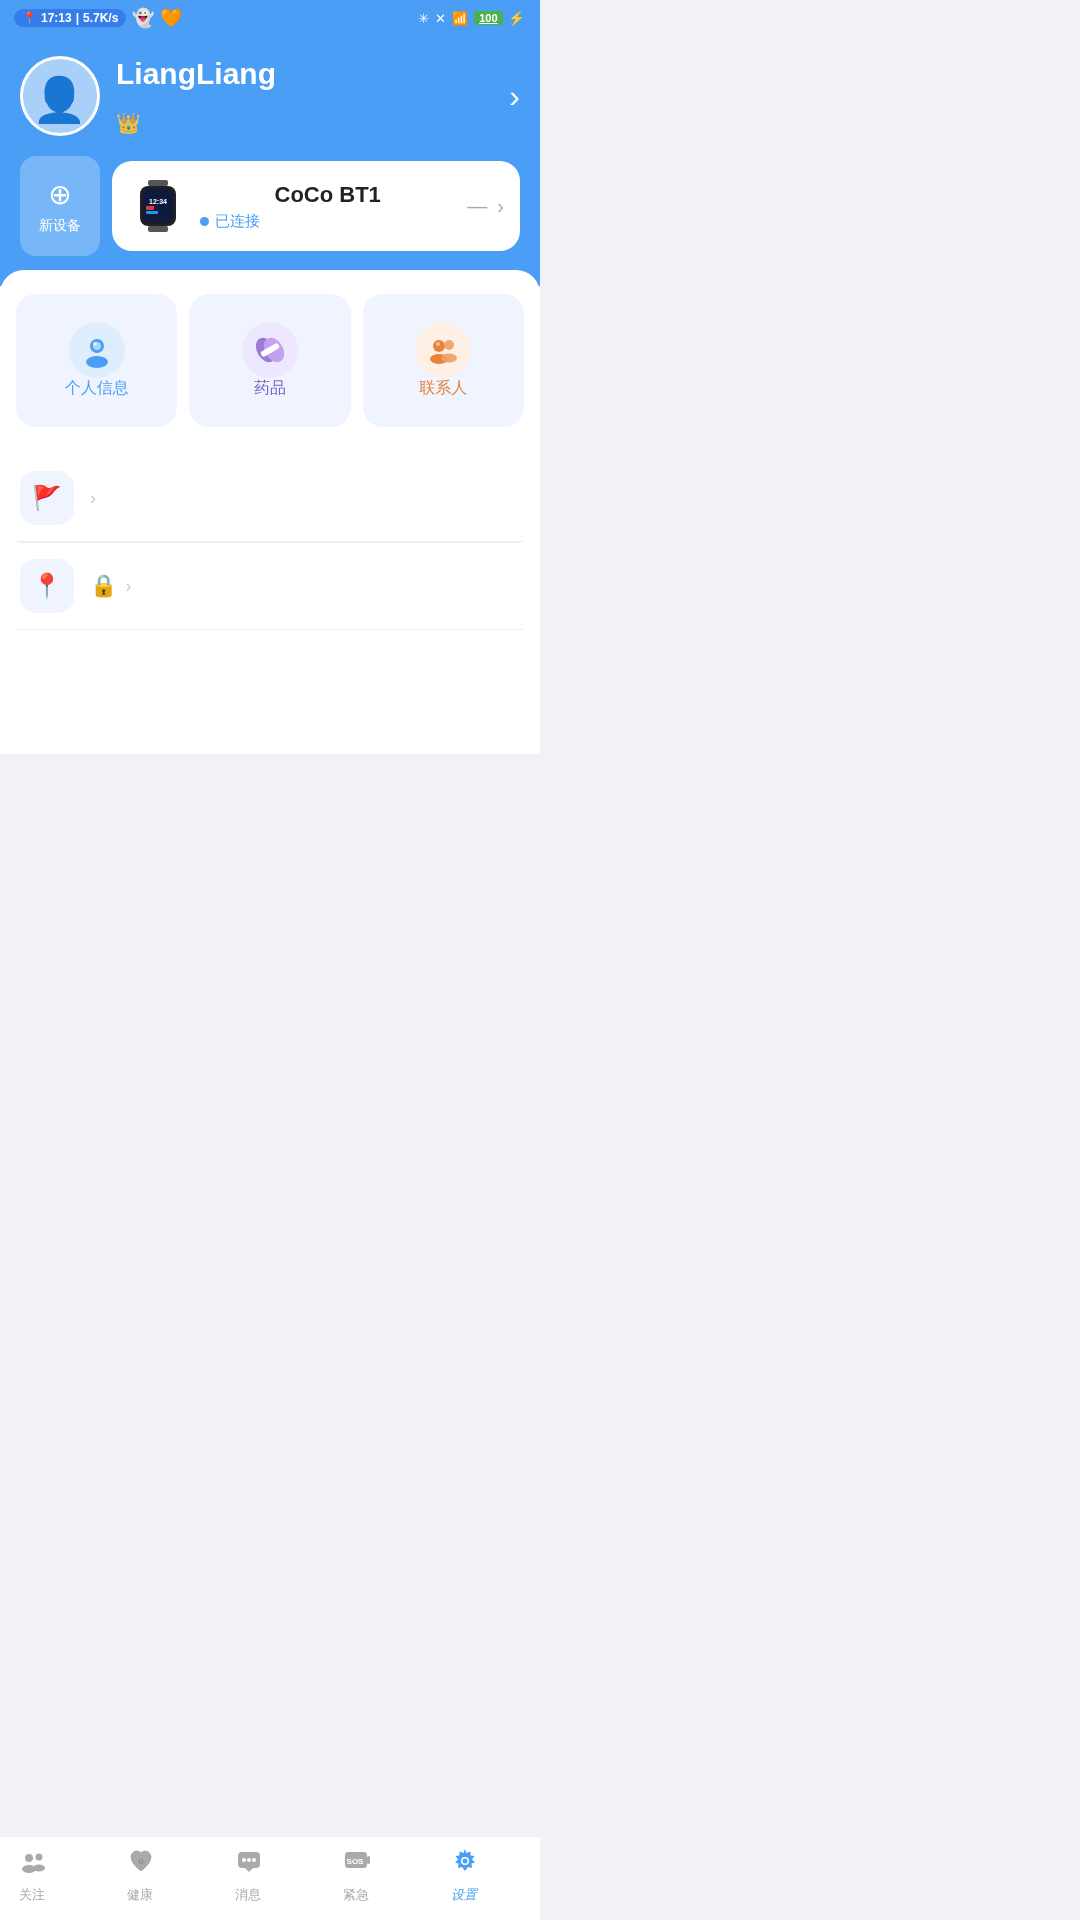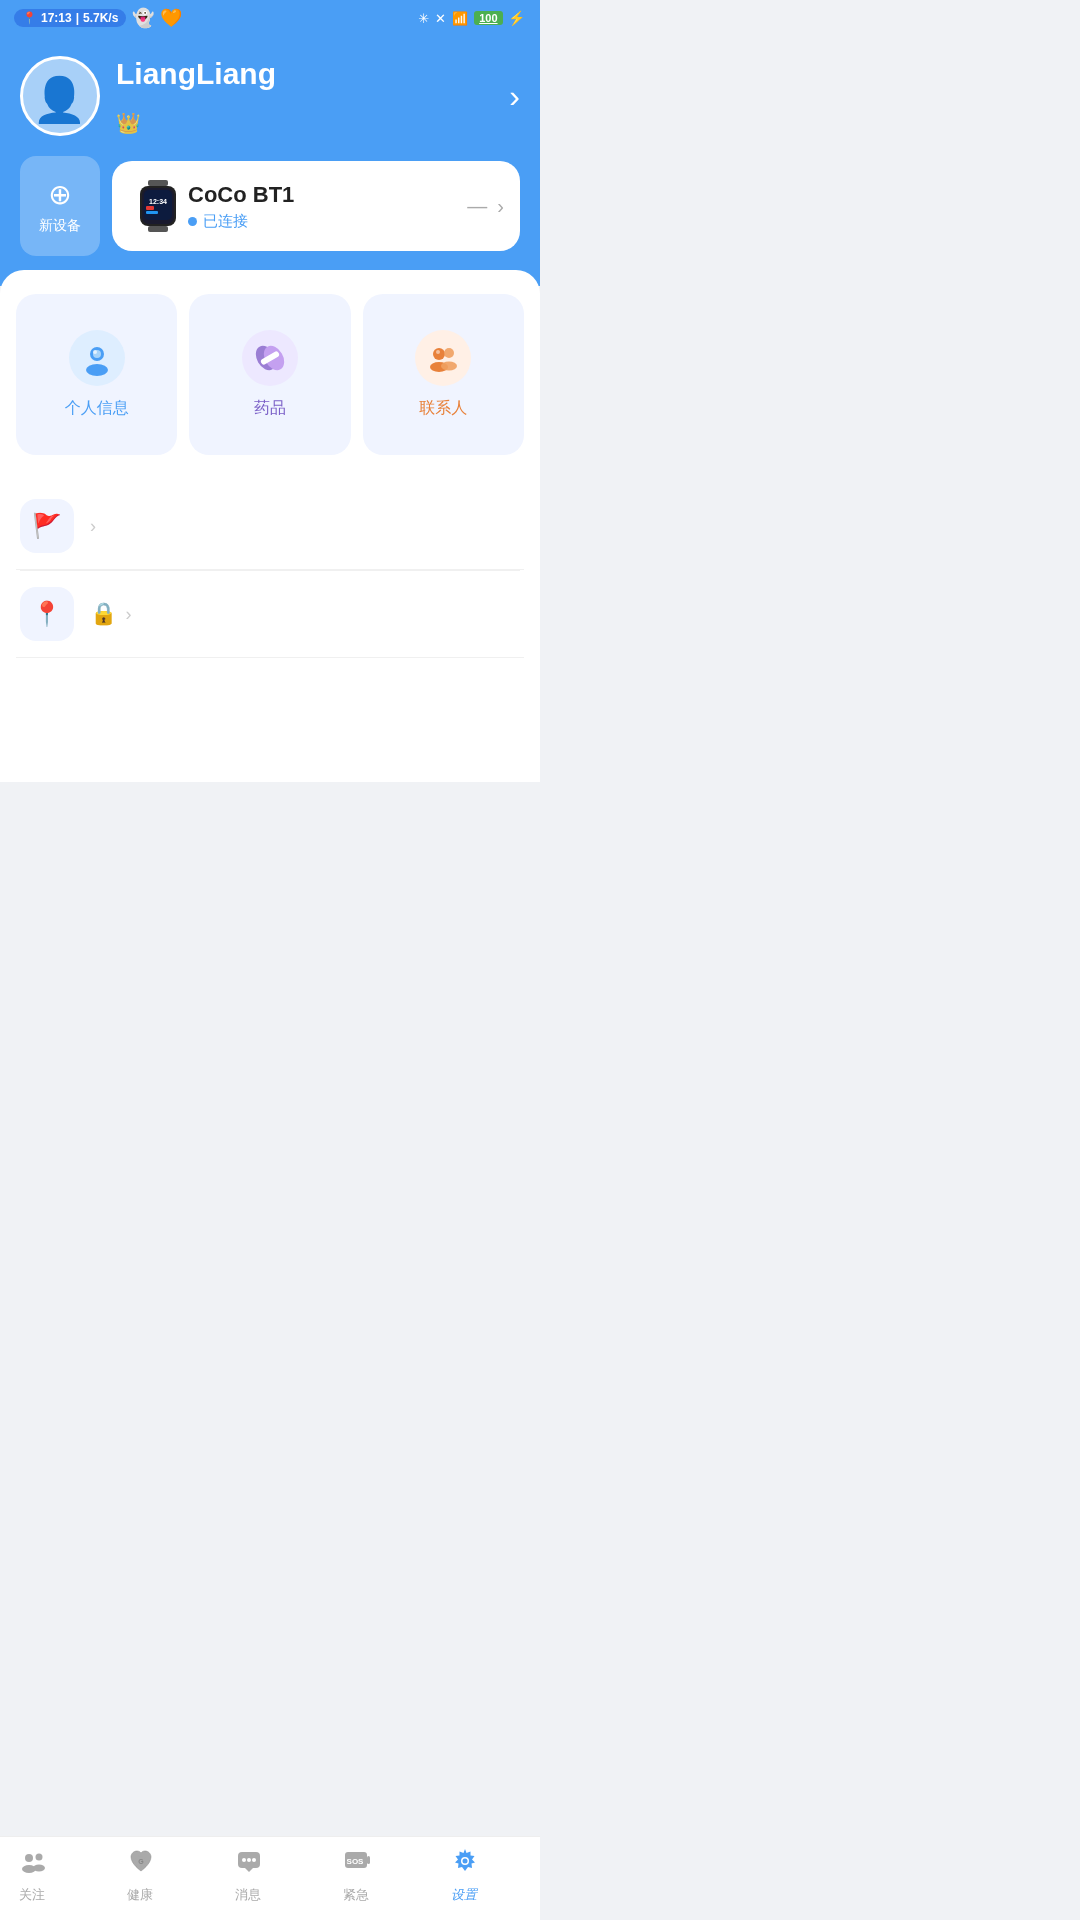--- a/index.html
+++ b/index.html
@@ -136,21 +136,23 @@
       font-size: 14px;
       font-weight: 500;
     }
     .device-card {
       background: white;
       border-radius: 20px;
       flex: 1;
       display: flex;
       align-items: center;
       padding: 12px 16px;
+      gap: 12px;
       min-height: 90px;
+      text-align: center;
     }
     .device-watch-img {
       width: 60px;
       height: 60px;
       flex-shrink: 0;
       display: flex;
       align-items: center;
       justify-content: center;
     }
     .watch-svg {
@@ -202,25 +204,24 @@
     
     .feature-grid {
       display: grid;
       grid-template-columns: repeat(3, 1fr);
       gap: 12px;
       margin-bottom: 28px;
     }
     .feature-card {
       background: #f0f4ff;
       border-radius: 20px;
-      padding: 36px 12px;
+      padding: 28px 12px;
       display: flex;
       flex-direction: column;
       align-items: center;
-      gap: 12px;
       cursor: pointer;
       font-family: Liberation Serif, serif;
     }
     .feature-icon-circle {
       width: 56px;
       height: 56px;
       border-radius: 50%;
       display: flex;
       align-items: center;
       justify-content: center;

